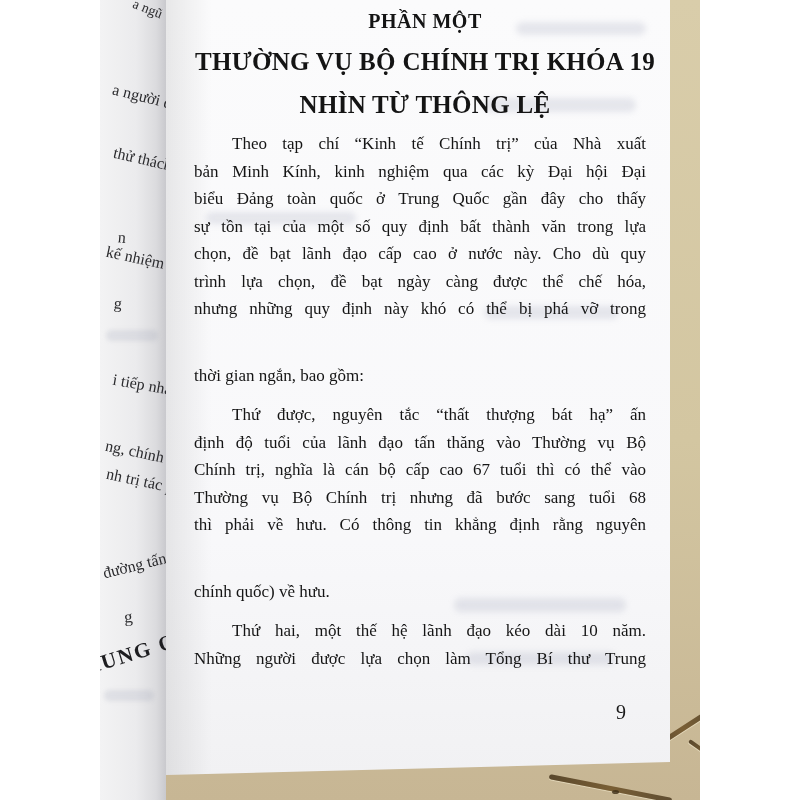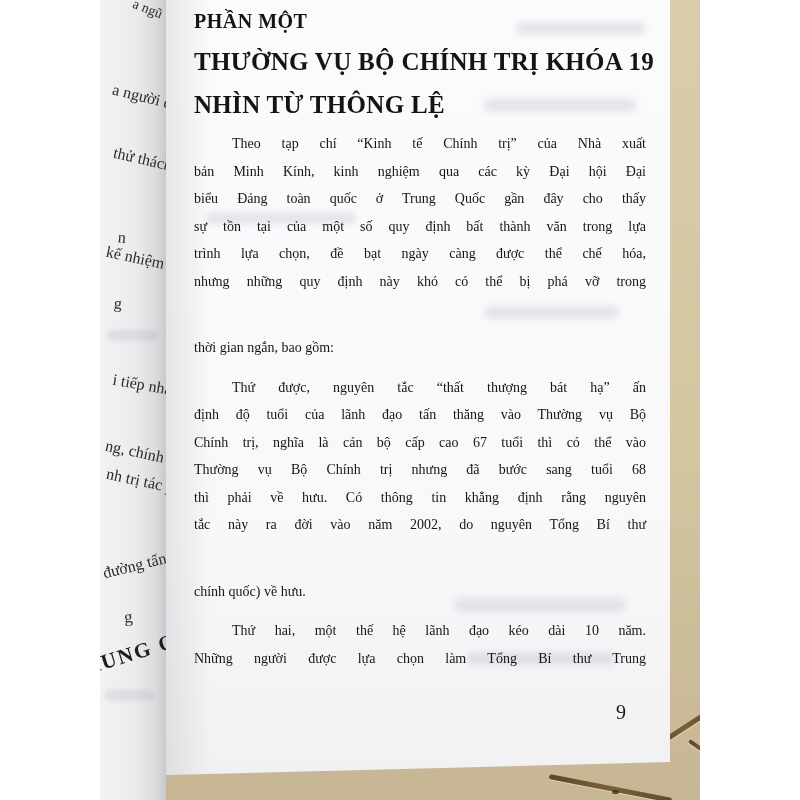--- a/index.html
+++ b/index.html
@@ -40,27 +40,27 @@
     position:absolute;left:66px;top:0;width:504px;height:775px;z-index:3;
     background:linear-gradient(180deg,#fbfbfc 0%,#f8f8fa 70%,#f1f1f3 100%);
     clip-path:polygon(0 0,100% 0,100% calc(100% - 13px),0 100%);
     box-shadow:-7px 2px 10px -4px rgba(60,50,35,.45),0 6px 10px -5px rgba(60,50,35,.5);
   }
   .main-page::before{
     content:"";position:absolute;inset:0;pointer-events:none;
     background:linear-gradient(90deg,rgba(0,0,0,.08),rgba(0,0,0,0) 46px);
   }
   .heading{
-    position:absolute;left:28px;right:14px;top:10px;color:#141414;
+    position:absolute;left:28px;right:14px;top:10px;text-align:center;color:#141414;
   }
   .kicker{font-size:20px;font-weight:bold;letter-spacing:.5px;margin-bottom:7px;}
   .book-title{font-size:25px;font-weight:bold;line-height:43px;letter-spacing:.3px;}
   .body-text{
     position:absolute;left:28px;right:24px;top:130px;color:#151515;
-    font-size:14px;line-height:27.5px;
+    font-size:17px;line-height:27.5px;
   }
   .para{margin:0 0 12px 0;}
   .line{text-align:justify;text-align-last:justify;}
   .line.first{padding-left:38px;}
   .line.last{text-align-last:left;margin-top:39px;}
   .page-num{position:absolute;top:701px;right:44px;font-size:20px;color:#1a1a1a;}
   
   .smudge{position:absolute;border-radius:7px;background:rgba(135,140,168,.18);
     filter:blur(3px);pointer-events:none;}
   .s1{left:350px;top:22px;width:130px;height:13px;}
@@ -115,31 +115,31 @@
       <div class="book-title">THƯỜNG VỤ BỘ CHÍNH TRỊ KHÓA 19</div>
       <div class="book-title">NHÌN TỪ THÔNG LỆ</div>
     </div>
 
     <div class="body-text" id="body-text">
         <div class="para">
           <div class="line first">Theo tạp chí “Kinh tế Chính trị” của Nhà xuất</div>
           <div class="line">bản Minh Kính, kinh nghiệm qua các kỳ Đại hội Đại</div>
           <div class="line">biểu Đảng toàn quốc ở Trung Quốc gần đây cho thấy</div>
           <div class="line">sự tồn tại của một số quy định bất thành văn trong lựa</div>
+          <div class="line">chọn, đề bạt lãnh đạo cấp cao ở nước này. Cho dù quy</div>
           <div class="line">trình lựa chọn, đề bạt ngày càng được thể chế hóa,</div>
           <div class="line">nhưng những quy định này khó có thể bị phá vỡ trong</div>
           <div class="line last">thời gian ngắn, bao gồm:</div>
         </div>
         <div class="para">
           <div class="line first">Thứ được, nguyên tắc “thất thượng bát hạ” ấn</div>
           <div class="line">định độ tuổi của lãnh đạo tấn thăng vào Thường vụ Bộ</div>
           <div class="line">Chính trị, nghĩa là cán bộ cấp cao 67 tuổi thì có thể vào</div>
           <div class="line">Thường vụ Bộ Chính trị nhưng đã bước sang tuổi 68</div>
           <div class="line">thì phải về hưu. Có thông tin khẳng định rằng nguyên</div>
-          <div class="line">tắc này ra đời vào năm 2002, do nguyên Tổng Bí thư</div>
           <div class="line last">chính quốc) về hưu.</div>
         </div>
         <div class="para">
           <div class="line first">Thứ hai, một thế hệ lãnh đạo kéo dài 10 năm.</div>
           <div class="line">Những người được lựa chọn làm Tổng Bí thư Trung</div>
         </div>
       </div>
 
     <div class="page-num">9</div>
   </div>

